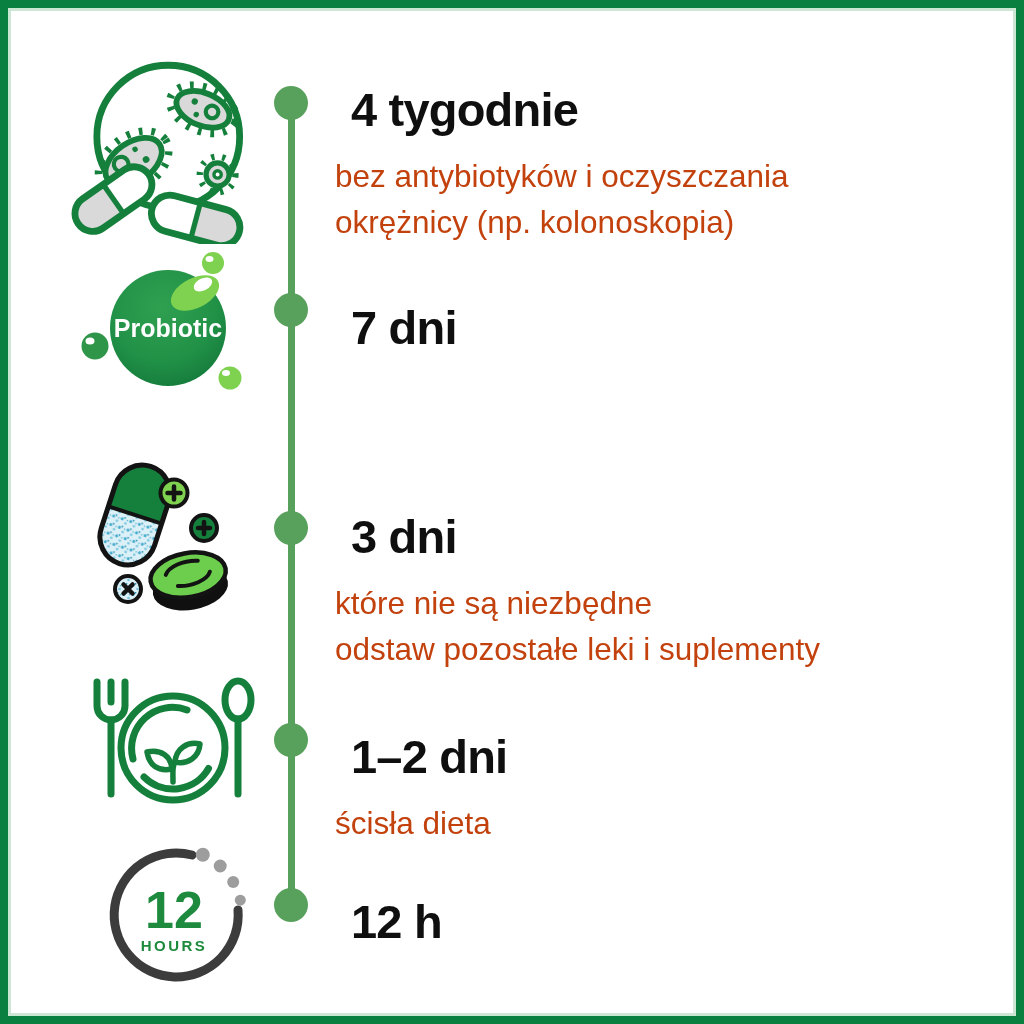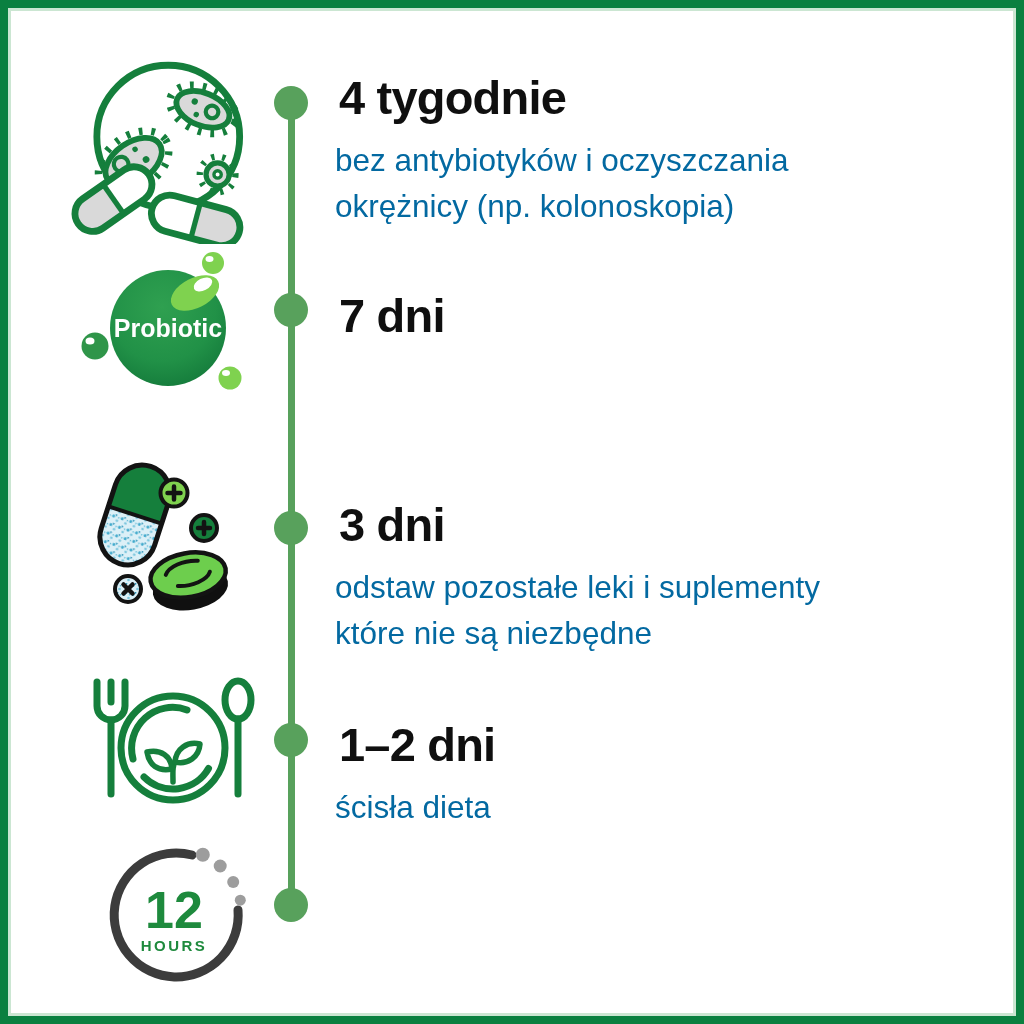--- a/index.html
+++ b/index.html
@@ -6,22 +6,22 @@
   .canvas{
     position:relative;width:1024px;height:1024px;box-sizing:border-box;
     background:#ffffff;border:8px solid #0A8040;
     box-shadow:inset 0 0 0 3px #CBE6D2;overflow:hidden;
     font-family:"Liberation Sans",sans-serif;
   }
   .tl-line{position:absolute;left:280px;top:95px;width:7px;height:802px;
     background:#58A15C;border-radius:4px;}
   .tl-dot{position:absolute;width:34px;height:34px;border-radius:50%;background:#58A15C;}
   .step-text{position:absolute;left:327px;width:665px;color:#161616;}
-  .step-text h2{margin:4px;font-size:47px;font-weight:700;letter-spacing:-0.8px;color:#0F0F0F;line-height:1.12;}
-  .step-text p{margin:12px 0 0;font-size:31.5px;font-weight:400;line-height:1.47;color:#0369a1;}
+  .step-text h2{margin:16px;font-size:47px;font-weight:700;letter-spacing:-0.8px;color:#0F0F0F;line-height:1.12;}
+  .step-text p{margin:12px 0 0;font-size:31.5px;font-weight:400;line-height:1.47;color:#c2410c;}
   .bl{display:block;}
   .icon{position:absolute;}
 </style>
 </head>
 <body>
 
 <div class="canvas">
 
   <div class="tl-line"></div>
   <div class="tl-dot" style="left:266px;top:78px"></div>
@@ -157,28 +157,29 @@
       </p>
   </div>
 
   <div class="step-text" style="top:278px">
     <h2>7 dni</h2>
   </div>
 
   <div class="step-text" style="top:487px">
     <h2>3 dni</h2>
     <p>
+        <span class="bl">które nie są niezbędne</span>
         <span class="bl">odstaw pozostałe leki i suplementy</span>
-        <span class="bl">które nie są niezbędne</span>
       </p>
   </div>
 
   <div class="step-text" style="top:707px">
     <h2>1–2 dni</h2>
     <p>
         <span class="bl">ścisła dieta</span>
       </p>
   </div>
 
   <div class="step-text" style="top:872px">
+    <h2>12 h</h2>
   </div>
 
 </div>
 
 </body></html>

